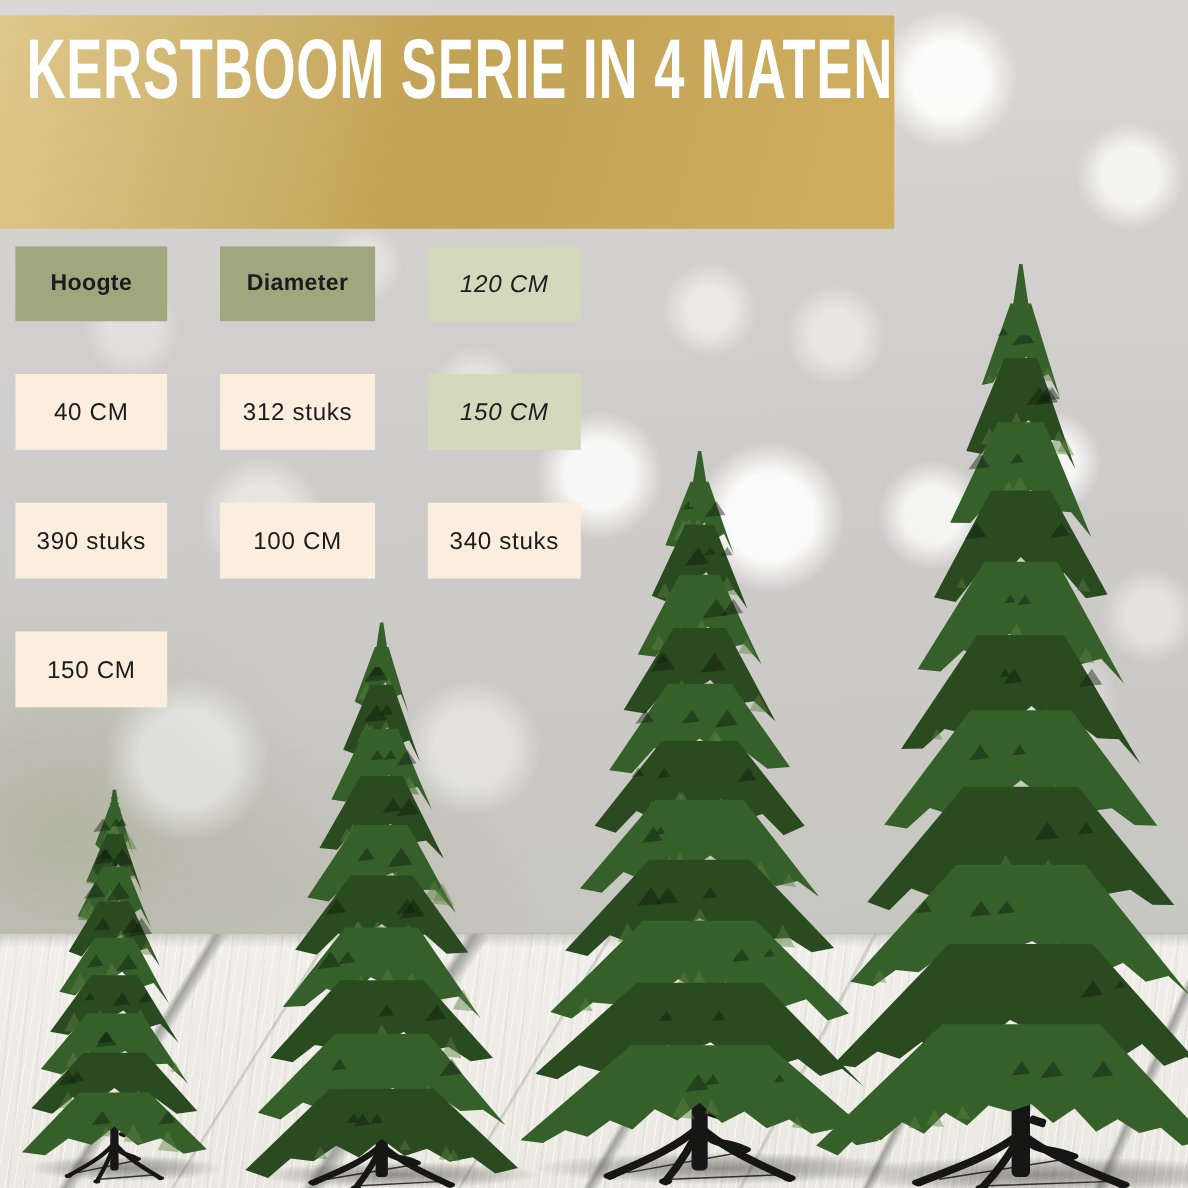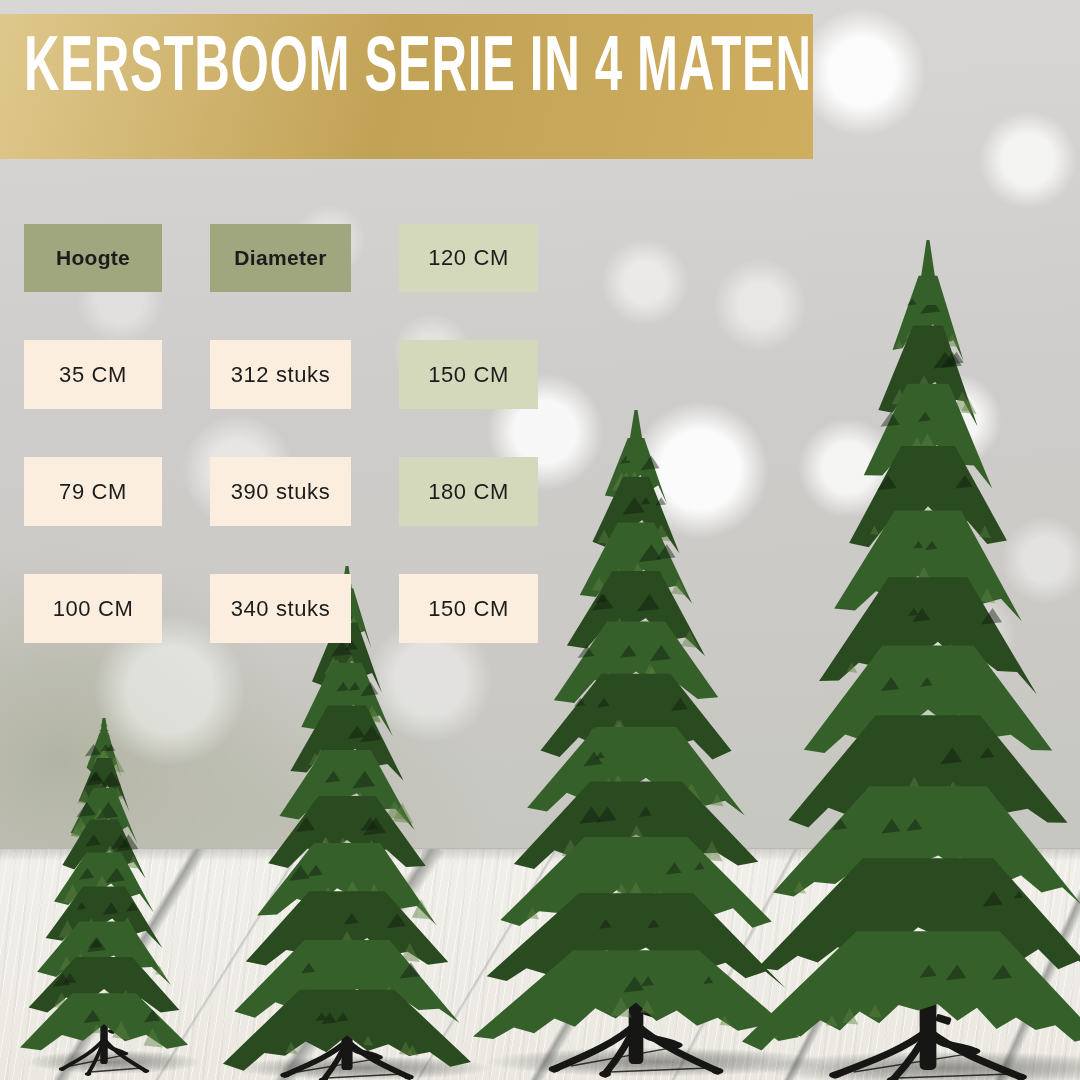--- a/index.html
+++ b/index.html
@@ -55,41 +55,41 @@
   .seam.s4{left:838px;width:11px;transform:rotate(27deg);}
   .seam.s5{left:1042px;width:13px;transform:rotate(24deg);}
   .seam.t1{left:222px;width:4px;opacity:.5;transform:rotate(32deg);}
   .seam.t2{left:480px;width:4px;opacity:.5;transform:rotate(31deg);}
   .seam.t3{left:728px;width:5px;opacity:.5;transform:rotate(28deg);}
   .seam.t4{left:952px;width:4px;opacity:.5;transform:rotate(26deg);}
   
   #trees{position:absolute;left:0;top:0;z-index:2;}
   
   .banner{
-    position:absolute;left:0;top:14px;width:813px;height:145px;z-index:3;
+    position:absolute;left:0;top:14px;width:813px;height:194px;z-index:3;
     background:linear-gradient(104deg, var(--gold-1,#dfc88c) 0%, var(--gold-2,#c2a255) 48%, var(--gold-3,#cfae60) 100%);
     color:#fff;overflow:hidden;
   }
   .banner .row1{margin:14px 0 0 24px;line-height:70px;height:72px;}
   .banner .row2{margin:4px 0 0 24px;line-height:46px;}
   .condensed{display:inline-block;transform:scaleX(0.64);transform-origin:0 50%;white-space:nowrap;}
   .banner-title-text{font-size:77px;font-weight:700;letter-spacing:1px;}
   .banner-sub-text{font-size:45px;font-weight:400;letter-spacing:0.5px;transform:scaleX(0.66);}
   
   .size-table{
-    position:absolute;left:24px;top:224px;z-index:3;
+    position:absolute;left:14px;top:224px;z-index:3;
     display:grid;grid-template-columns:138px 141px 139px;grid-template-rows:68px 69px 69px 69px 69px;
     column-gap:20px;row-gap:21px;
     color:var(--tbl-text,#1c1c1c);
     gap:48px;
   }
   .cell{display:flex;align-items:center;justify-content:center;}
   .th{background:var(--tbl-header,#a0a77f);font-weight:700;font-size:21px;letter-spacing:0.3px;}
   .td{font-size:22px;font-weight:400;letter-spacing:0.6px;}
-  .td.hoogte{background:var(--tbl-green,#d4d9bb);}
+  .td.hoogte{background:var(--tbl-green,#d4d9bb);font-style:italic;}
   .td.val{background:var(--tbl-cream,#fbeede);}
 </style>
 </head>
 <body>
 
 <div class="canvas">
 
   <div class="scene-bg"></div>
 
   <div class="floor">
@@ -525,27 +525,25 @@
     <div class="row1">
       <span class="condensed banner-title-text">KERSTBOOM SERIE IN 4 MATEN</span>
     </div>
   </div>
 
   <div class="size-table">
     <div class="cell th">Hoogte</div>
     <div class="cell th">Diameter</div>
 
     <div class="cell td hoogte">120 CM</div>
-    <div class="cell td val">35 CM</div>
+    <div class="cell td val">40 CM</div>
     <div class="cell td val">312 stuks</div>
 
     <div class="cell td hoogte">150 CM</div>
-    <div class="cell td val">79 CM</div>
     <div class="cell td val">390 stuks</div>
 
-    <div class="cell td hoogte">180 CM</div>
     <div class="cell td val">100 CM</div>
     <div class="cell td val">340 stuks</div>
 
     <div class="cell td val">150 CM</div>
   </div>
 
 </div>
 
 </body></html>

